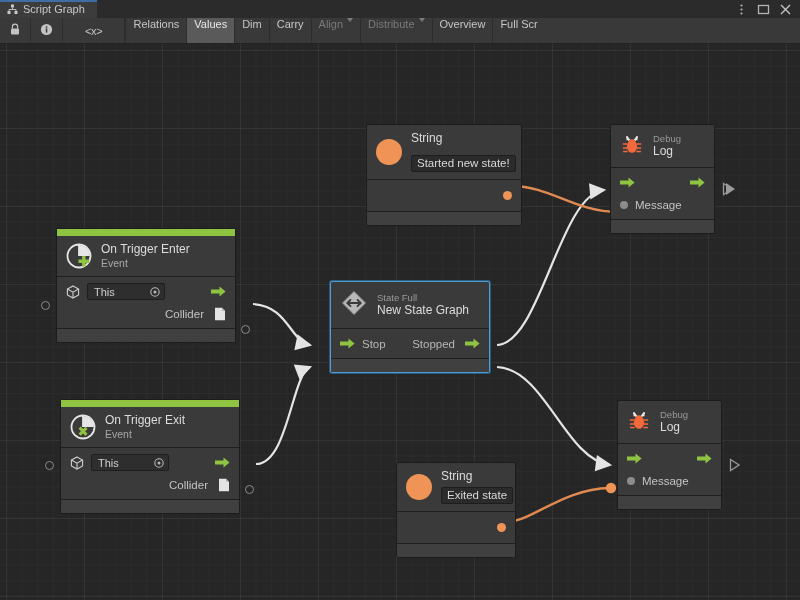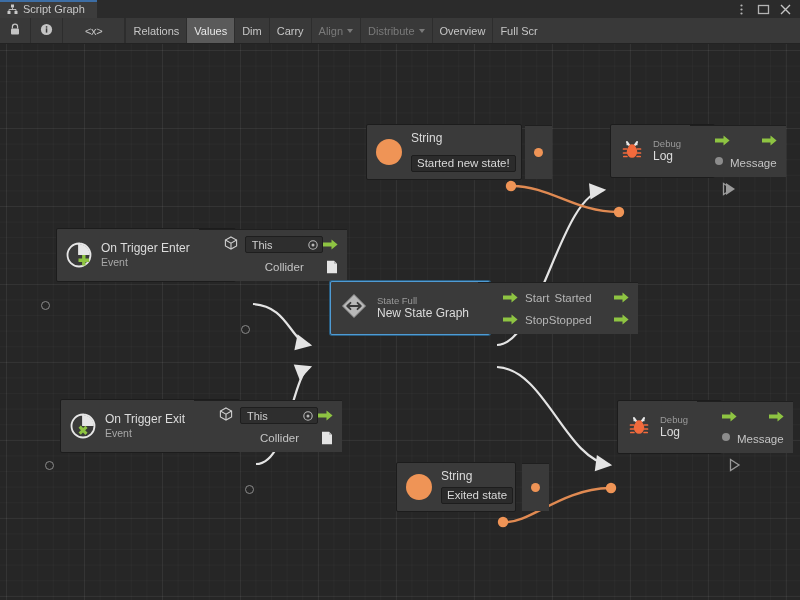--- a/index.html
+++ b/index.html
@@ -51,21 +51,21 @@
   .tb-zoom { display: flex; align-items: center; gap: 7px; padding: 0 8px; }
   .tb-zoom-label { color: #b0b0b0; font-size: 11px; }
   .slider { position: relative; width: 92px; height: 12px; display: flex; align-items: center; }
   .slider-track { width: 100%; height: 2px; background: #9a9a9a; border-radius: 1px; }
   .slider-knob {
     position: absolute; right: 0; width: 11px; height: 11px; border-radius: 50%;
     background: #b4b4b4; border: 1px solid #6e6e6e;
   }
   .tb-zoom-val { color: #c0c0c0; font-size: 11px; }
   .tb-menu {
-    display: flex; align-items: center; gap: 4px; padding: 0 7px;
+    display: flex; gap: 4px; padding: 0 7px;
     border-left: 1px solid #2d2d2d; color: #c6c6c6; white-space: nowrap;
   }
   .tb-menu.active { background: #5a5a5a; color: #e8e8e8; }
   .tb-menu.dim { color: #7a7a7a; }
   .caret { width: 0; height: 0; border-left: 3.5px solid transparent;
            border-right: 3.5px solid transparent; border-top: 4px solid currentColor; }
 
   
   .canvas {
     position: absolute; left: 0; top: 44px; width: 800px; height: 556px;
@@ -78,38 +78,38 @@
     background-size: 15.6px 15.6px, 15.6px 15.6px, 78px 78px, 78px 78px;
     background-position: 6px 0px, 0px 6px, 6px 0px, 0px 6px;
     overflow: hidden;
   }
   .wires { position: absolute; left: 0; top: 0; width: 800px; height: 556px; }
 
   
   .node {
     position: absolute; background: #3a3a3a;
     border: 1px solid #1c1c1c; border-radius: 2px;
-    display: flex; flex-direction: row;
+    display: flex; flex-direction: column;
   }
   .node.selected { border: 1px solid #4f9bd4; box-shadow: 0 0 0 1px #2a5d80; }
   .accent { height: 7px; background: #8ec442; }
   .node-head { display: flex; align-items: center; gap: 9px; padding: 7px 9px 7px 9px; }
   .node-head-txt { display: flex; flex-direction: column; line-height: 1.15; min-width: 0; }
   .node-title { font-size: 12px; color: #dcdcdc; white-space: nowrap; }
   .node-sub { font-size: 10.5px; color: #a8a8a8; white-space: nowrap; }
   .node-kicker { font-size: 9.5px; color: #9a9a9a; white-space: nowrap; }
   .node-body {
     border-top: 1px solid #1f1f1f; padding: 6px 0 6px 0;
     display: flex; flex-direction: column; gap: 5px; background: #3a3a3a;
   }
   .node-foot { border-top: 1px solid #1f1f1f; height: 14px; background: #404040; }
 
   .prow { display: flex; align-items: center; justify-content: space-between; padding: 0 9px; min-height: 17px; }
-  .pleft { display: flex; align-items: flex-start; gap: 7px; margin-left: 16px; }
-  .pright { display: flex; align-items: center; gap: 22px; margin-left: auto; }
+  .pleft { display: flex; align-items: center; gap: 7px; }
+  .pright { display: flex; align-items: center; gap: 10px; margin-left: auto; }
   .plabel { font-size: 11.5px; color: #c4c4c4; white-space: nowrap; }
   .plabel.dim { color: #b6b6b6; }
 
   
   .arrow-green { width: 15px; height: 11px; display: block; }
   .dot-gray { width: 8px; height: 8px; border-radius: 50%; background: #8c8c8c; display: block; }
   .dot-orange { width: 9px; height: 9px; border-radius: 50%; background: #ef9456; display: block; }
   .circle-hollow {
     position: absolute; width: 9px; height: 9px; border-radius: 50%;
     border: 1.4px solid #8a8a8a; background: transparent;
@@ -385,34 +385,20 @@
           <span class="node-kicker">State Full</span>
           <span class="node-title">New State Graph</span>
         </span>
       </div>
       <div class="node-body">
         <div class="prow">
           <span class="pleft">
             <svg class="arrow-green" viewBox="0 0 15 11">
               <path d="M0 3.4 H8.5 V0.6 L14.6 5.5 L8.5 10.4 V7.6 H0 Z" fill="#8ec442"></path>
             </svg>
-            <span class="plabel dim">Start</span>
-          </span>
-          <span class="pright">
-            <span class="plabel dim">Started</span>
-            <svg class="arrow-green" viewBox="0 0 15 11">
-              <path d="M0 3.4 H8.5 V0.6 L14.6 5.5 L8.5 10.4 V7.6 H0 Z" fill="#8ec442"></path>
-            </svg>
-          </span>
-        </div>
-        <div class="prow">
-          <span class="pleft">
-            <svg class="arrow-green" viewBox="0 0 15 11">
-              <path d="M0 3.4 H8.5 V0.6 L14.6 5.5 L8.5 10.4 V7.6 H0 Z" fill="#8ec442"></path>
-            </svg>
             <span class="plabel dim">Stop</span>
           </span>
           <span class="pright">
             <span class="plabel dim">Stopped</span>
             <svg class="arrow-green" viewBox="0 0 15 11">
               <path d="M0 3.4 H8.5 V0.6 L14.6 5.5 L8.5 10.4 V7.6 H0 Z" fill="#8ec442"></path>
             </svg>
           </span>
         </div>
       </div>

